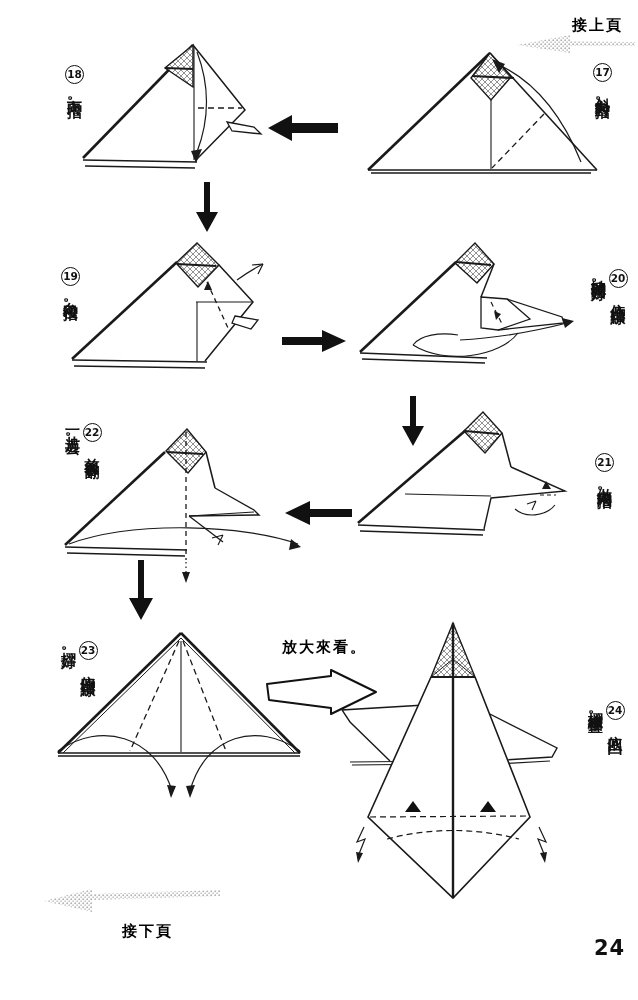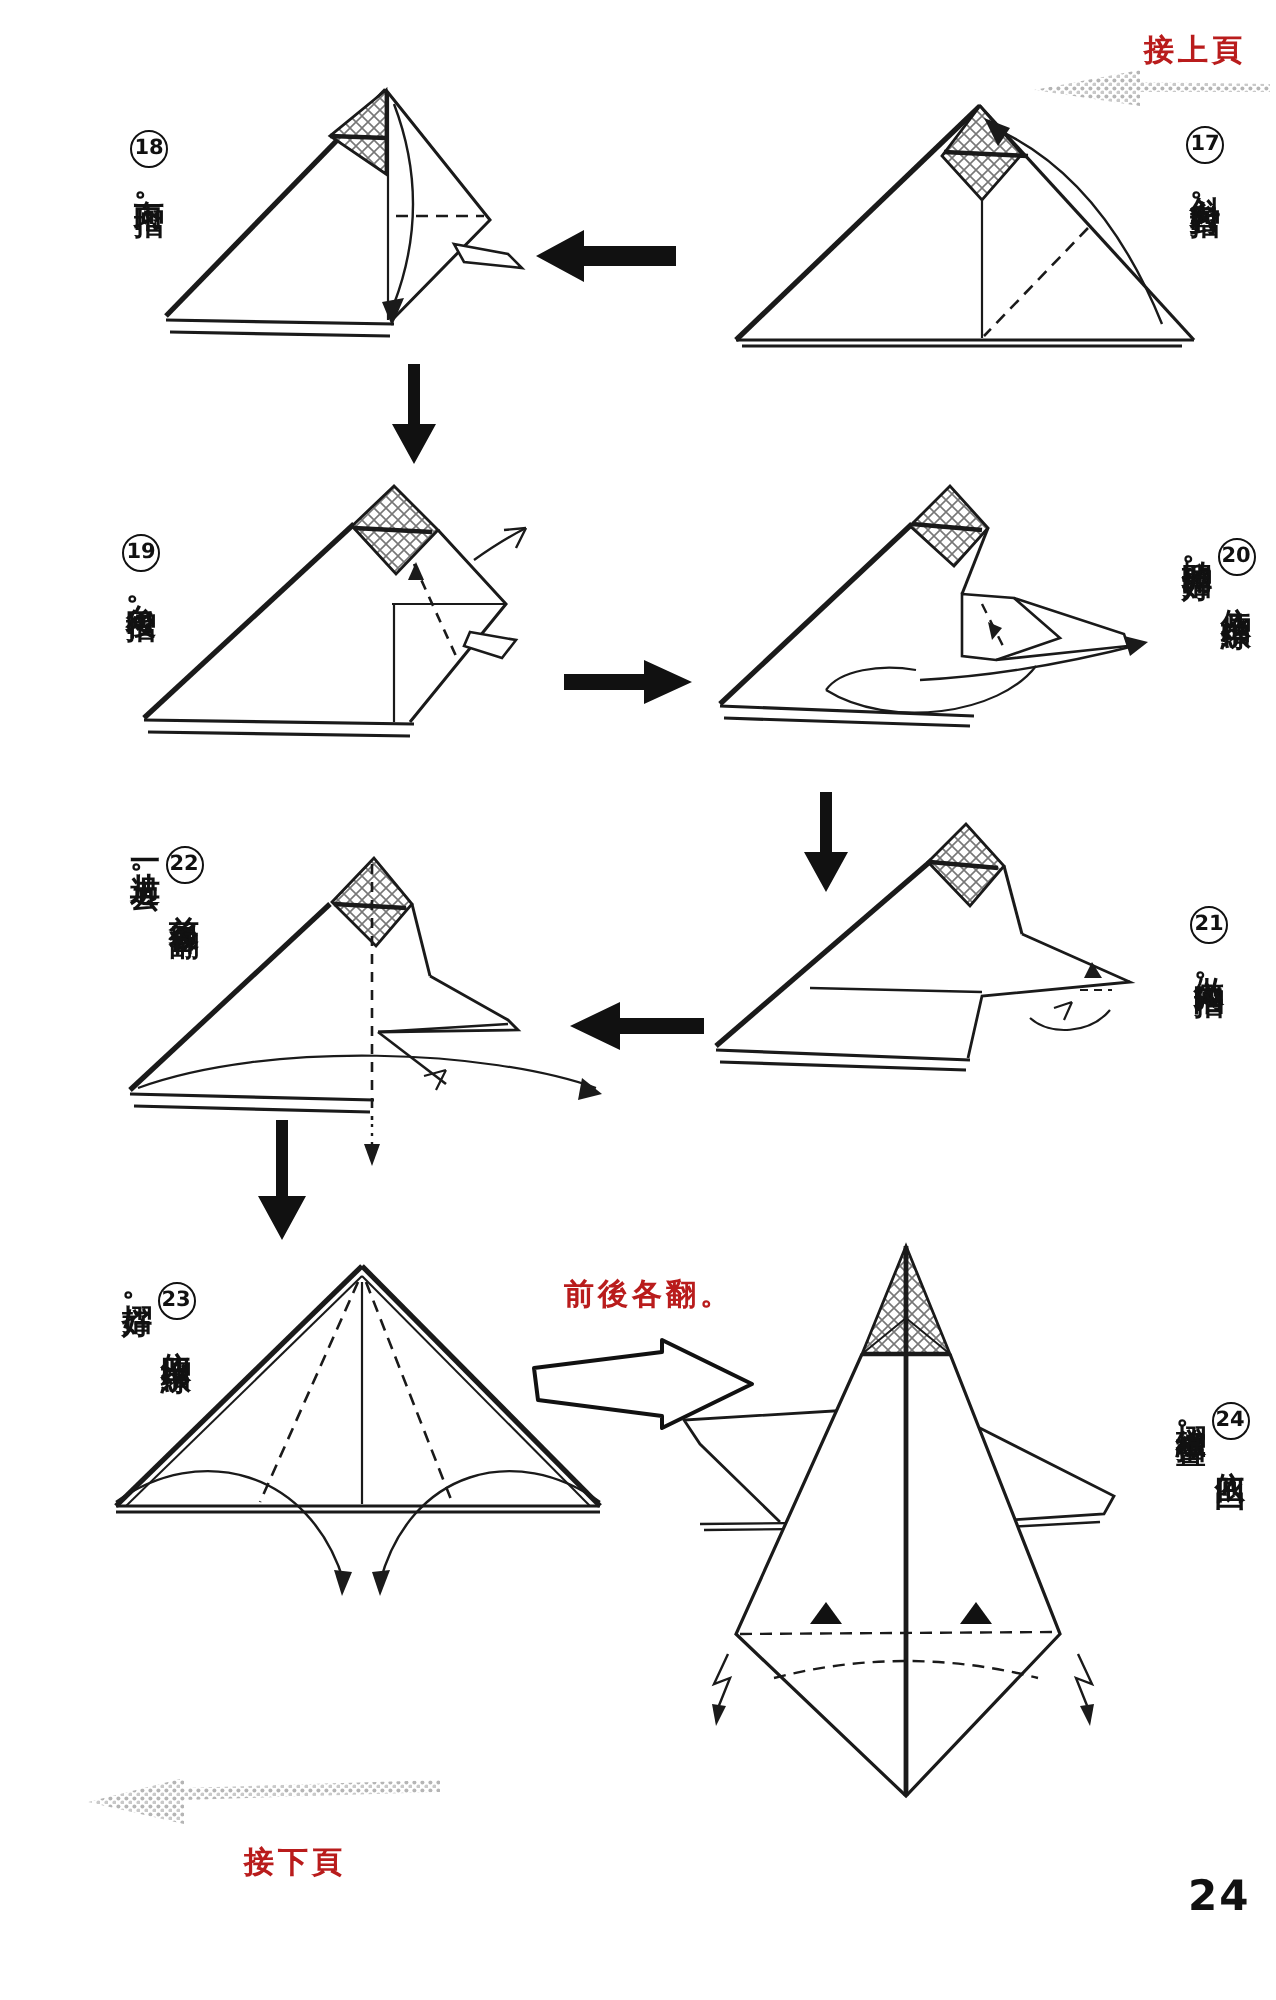--- a/index.html
+++ b/index.html
@@ -5,21 +5,21 @@
   html,body{margin:0;padding:0;background:#e8e8e8;}
   .page{position:relative;width:638px;height:1000px;background:#ffffff;overflow:hidden;
         font-family:"DejaVu Sans",sans-serif;color:#111;}
   svg.d{position:absolute;overflow:visible;}
   .step-label{position:absolute;writing-mode:vertical-rl;text-orientation:upright;
               font-size:15px;line-height:19.5px;letter-spacing:2px;font-weight:600;color:#111;}
   .step-label .vtext{white-space:pre-line;}
   .circ{writing-mode:horizontal-tb;display:inline-block;width:17px;height:17px;
         border:1.6px solid #111;border-radius:50%;font-size:10.5px;font-weight:bold;
         line-height:17px;text-align:center;letter-spacing:0;margin:1px 0 4px 0;background:#fff;}
-  .hnote{position:absolute;font-size:15px;letter-spacing:2px;font-weight:600;color:#b91c1c;}
+  .hnote{position:absolute;font-size:15px;letter-spacing:2px;font-weight:600;color:#000000;}
   .pagenum{position:absolute;left:594px;top:936px;font-size:21px;font-weight:bold;
            letter-spacing:1px;color:#111;}
 </style>
 </head>
 <body>
 
 <div class="page">
 
   <svg class="d" style="left:500px;top:15px" width="138" height="45" viewBox="0 0 138 45">
     <defs>
@@ -210,21 +210,21 @@
     <path d="M8,126 C 50,96 105,110 122,166" stroke="#1a1a1a" stroke-width="1.2" fill="none"></path>
     <polygon points="117,160 126,161 121,173" fill="#1a1a1a"></polygon>
     <path d="M250,126 C 208,96 155,110 140,166" stroke="#1a1a1a" stroke-width="1.2" fill="none"></path>
     <polygon points="136,161 145,160 140,173" fill="#1a1a1a"></polygon>
   </svg>
   <div class="step-label" style="left:58px;top:640px">
     <span class="circ">23</span><span class="vtext">依凹摺線
 摺好。</span>
   </div>
 
-  <div class="hnote" style="left:282px;top:638px">前後各翻。</div>
+  <div class="hnote" style="left:282px;top:638px">放大來看。</div>
   <svg class="d" style="left:265px;top:668px" width="115" height="52" viewBox="0 0 115 52">
     <polygon points="2,16 66,8 66,2 111,24 66,46 66,40 4,32" fill="#fff" stroke="#111" stroke-width="2" stroke-linejoin="round"></polygon>
   </svg>
 
   <svg class="d" style="left:330px;top:615px" width="255" height="300" viewBox="0 0 255 300">
     <defs>
       <pattern id="hP" width="6" height="6" patternUnits="userSpaceOnUse">
         <rect width="6" height="6" fill="#fff"></rect>
         <path d="M0,0 L6,6 M6,0 L0,6" stroke="#777" stroke-width="0.8"></path>
       </pattern>

